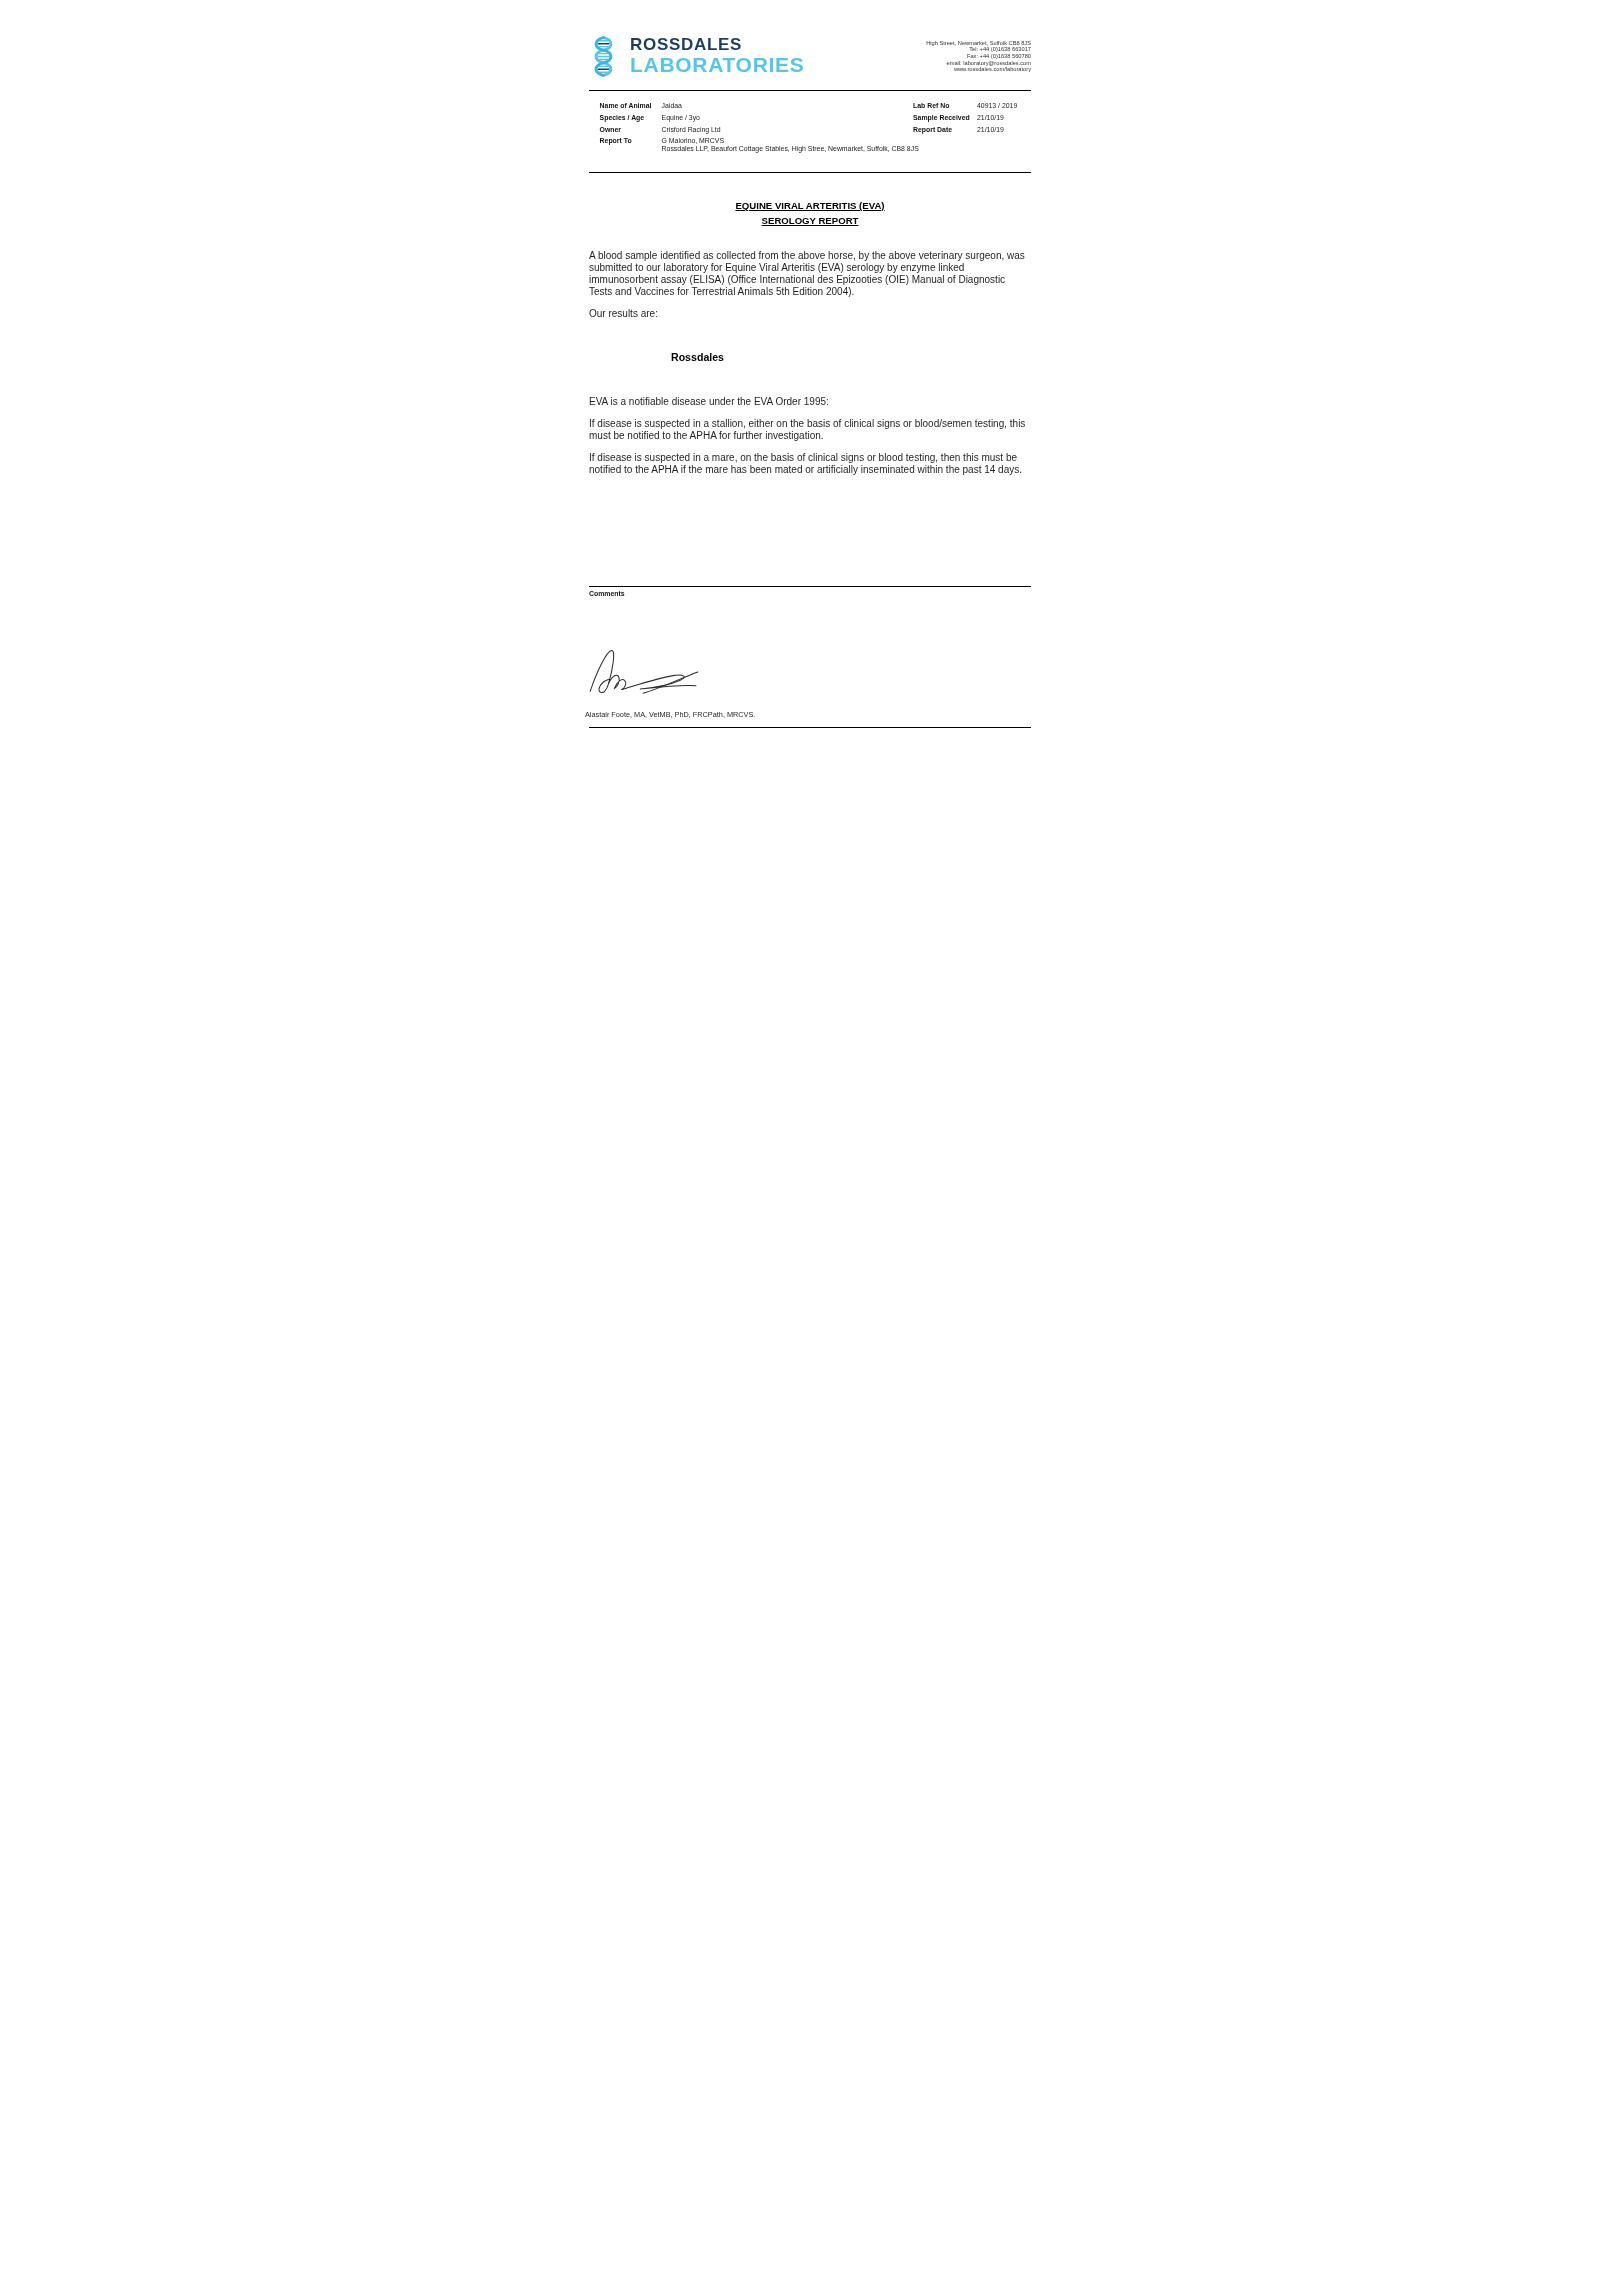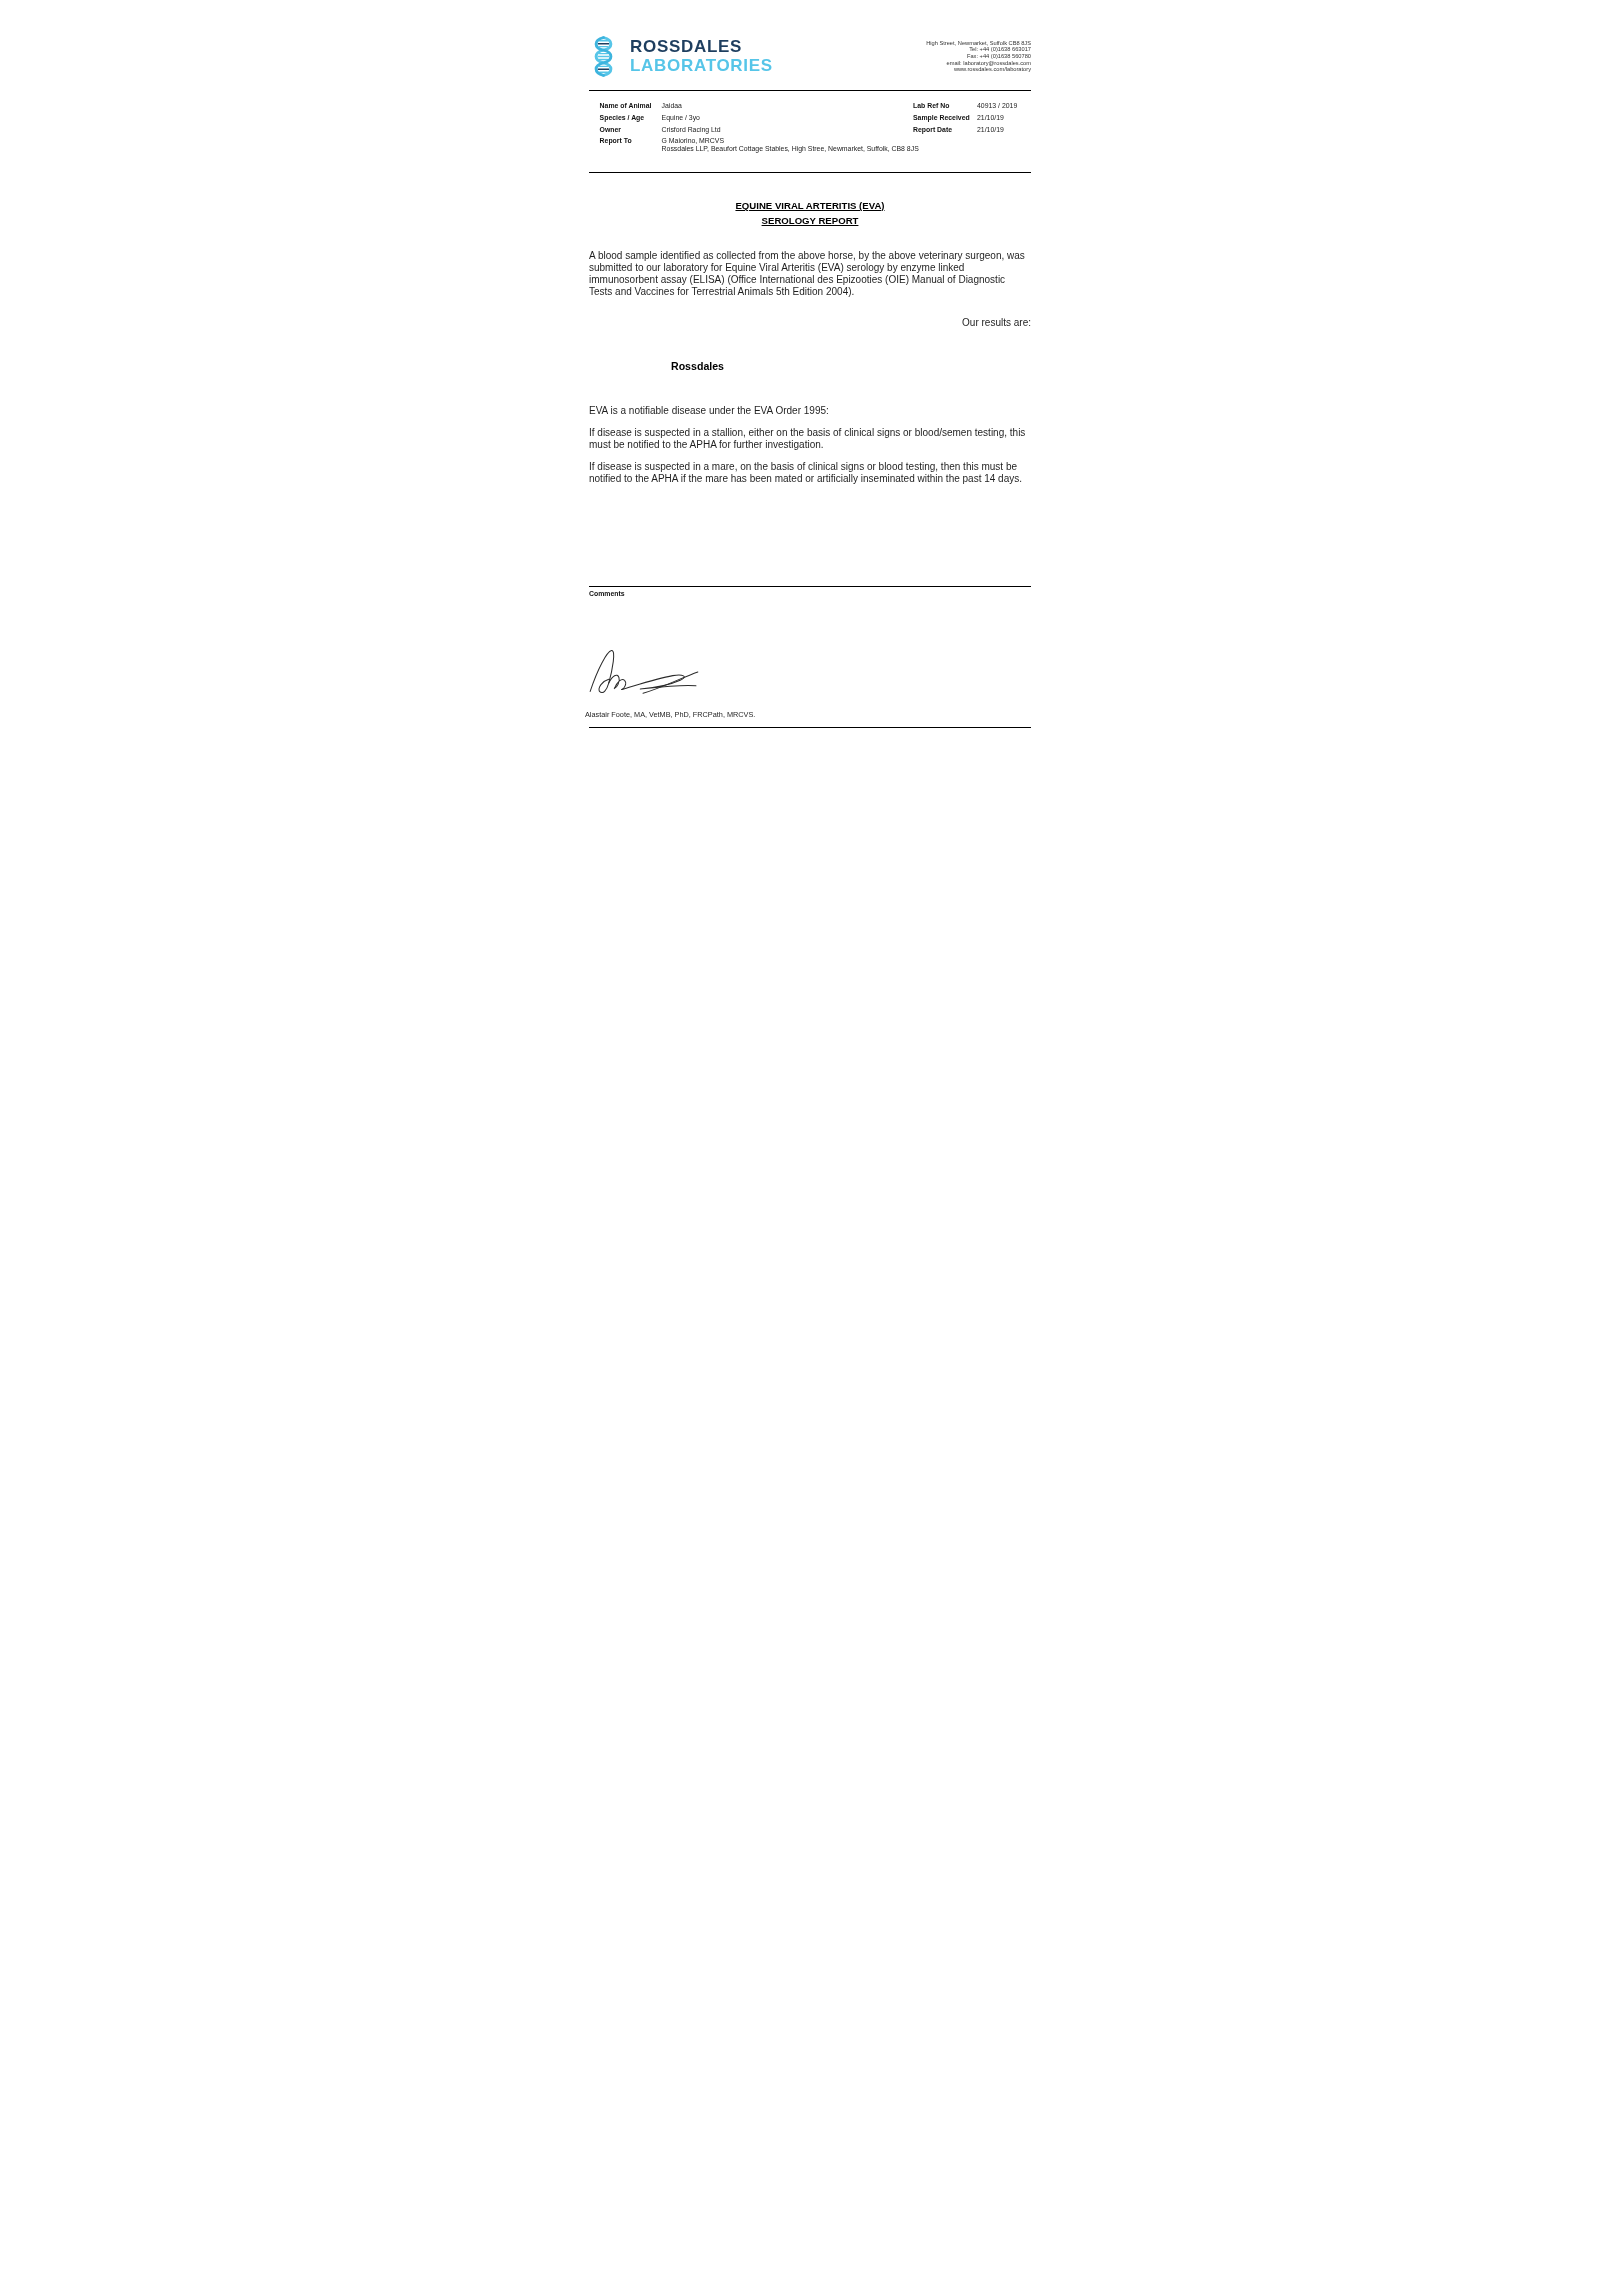--- a/index.html
+++ b/index.html
@@ -30,21 +30,21 @@
   .dna-svg { display: block; }
   .brand { line-height: 1.08; }
   .brand-top {
     color: #1e3e5f;
     font-size: 17px;
     font-weight: bold;
     letter-spacing: 0.7px;
   }
   .brand-bottom {
     color: #56c5e8;
-    font-size: 17px;
+    font-size: 21px;
     font-weight: bold;
     letter-spacing: 0.7px;
   }
   .contact {
     margin-top: 3.7px;
     text-align: right;
     font-size: 5.7px;
     line-height: 1.16;
     color: #333333;
   }
@@ -96,21 +96,21 @@
     text-decoration: underline;
   }
 
   
   .para {
     font-size: 10px;
     line-height: 12px;
     color: #1f1f1f;
   }
   .intro { margin-top: 22px; }
-  .results-intro { margin-top: 19px; text-align: right; }
+  .results-intro { margin-top: 10px; }
   .result-value {
     margin-top: 31px;
     margin-left: 82px;
     font-size: 10.6px;
     font-weight: bold;
     color: #000000;
   }
   .notifiable { margin-top: 33px; }
   .stallion-note { margin-top: 6.4px; }
   .mare-note { margin-top: 6.9px; }

